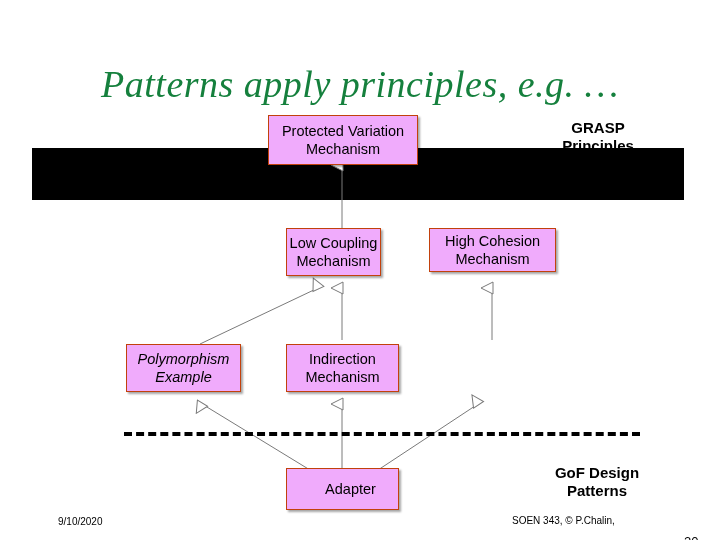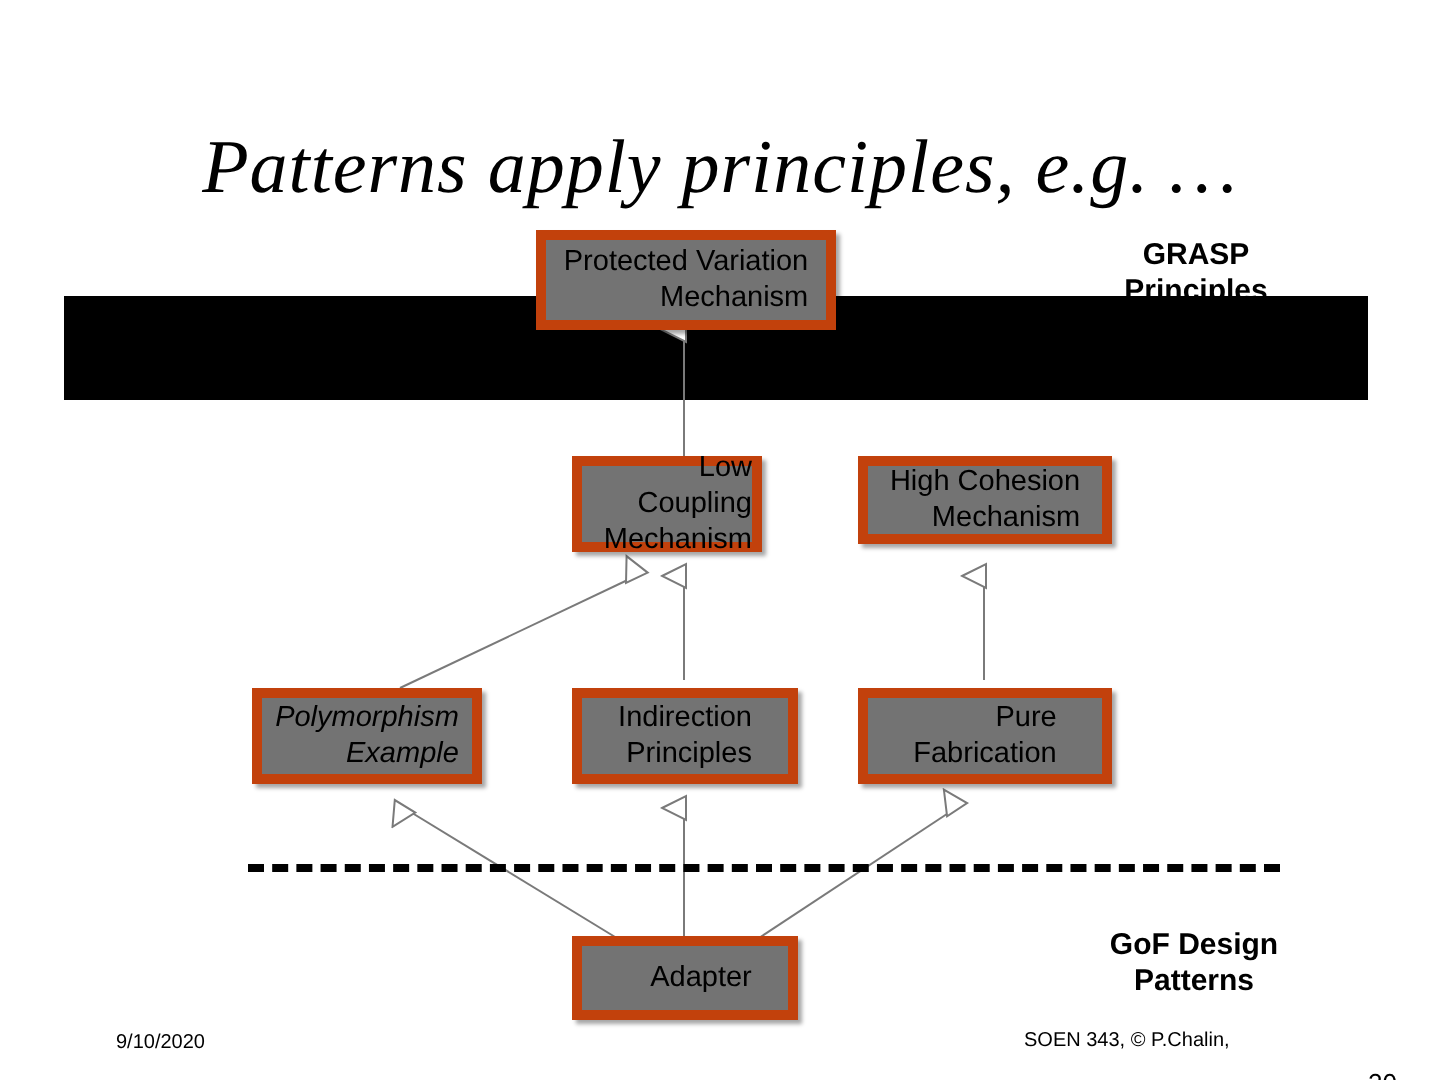--- a/index.html
+++ b/index.html
@@ -23,44 +23,44 @@
   
   .slide-title {
     position: absolute;
     left: 0;
     top: 62px;
     width: 720px;
     text-align: center;
     font-family: "Liberation Serif", serif;
     font-style: italic;
     font-size: 38px;
-    color: #000000;
+    color: #15803d;
     letter-spacing: 0.5px;
     white-space: nowrap;
   }
   
   .black-band {
     position: absolute;
     left: 32px;
     top: 148px;
     width: 652px;
     height: 52px;
     background: #000000;
   }
   
   .node {
     position: absolute;
     box-sizing: border-box;
-    border: 5px solid #c2410c;
-    background: #737373;
+    border: 1px solid #c2410c;
+    background: #f0abfc;
     color: #000000;
     font-family: "Liberation Sans", sans-serif;
     font-size: 14.5px;
     line-height: 18px;
-    text-align: right;
+    text-align: center;
     display: flex;
     align-items: center;
     justify-content: center;
     box-shadow: 2px 2px 2px rgba(0,0,0,0.35);
     z-index: 5;
   }
   .node span { display: block; white-space: pre-line; }
 
   
   .caption {
@@ -168,27 +168,23 @@
 Mechanism</span>
   </div>
 
   <div class="node" style="left:126px; top:344px; width:115px; height:48px;font-style:italic;">
     <span>Polymorphism
 Example</span>
   </div>
 
   <div class="node" style="left:286px; top:344px; width:113px; height:48px;">
     <span>Indirection
-Principles</span>
+Mechanism</span>
   </div>
 
-  <div class="node" style="left:429px; top:344px; width:127px; height:48px;">
-    <span>Pure
-Fabrication</span>
-  </div>
 
   <div class="node" style="left:286px; top:468px; width:113px; height:42px;padding-left:16px;">
     <span>Adapter</span>
   </div>
 
   <div class="caption" style="left:542px; top:464px; width:110px;">GoF Design
 Patterns</div>
 
   <div class="caption" style="left:548px; top:119px; width:100px;">GRASP
 Principles</div>

